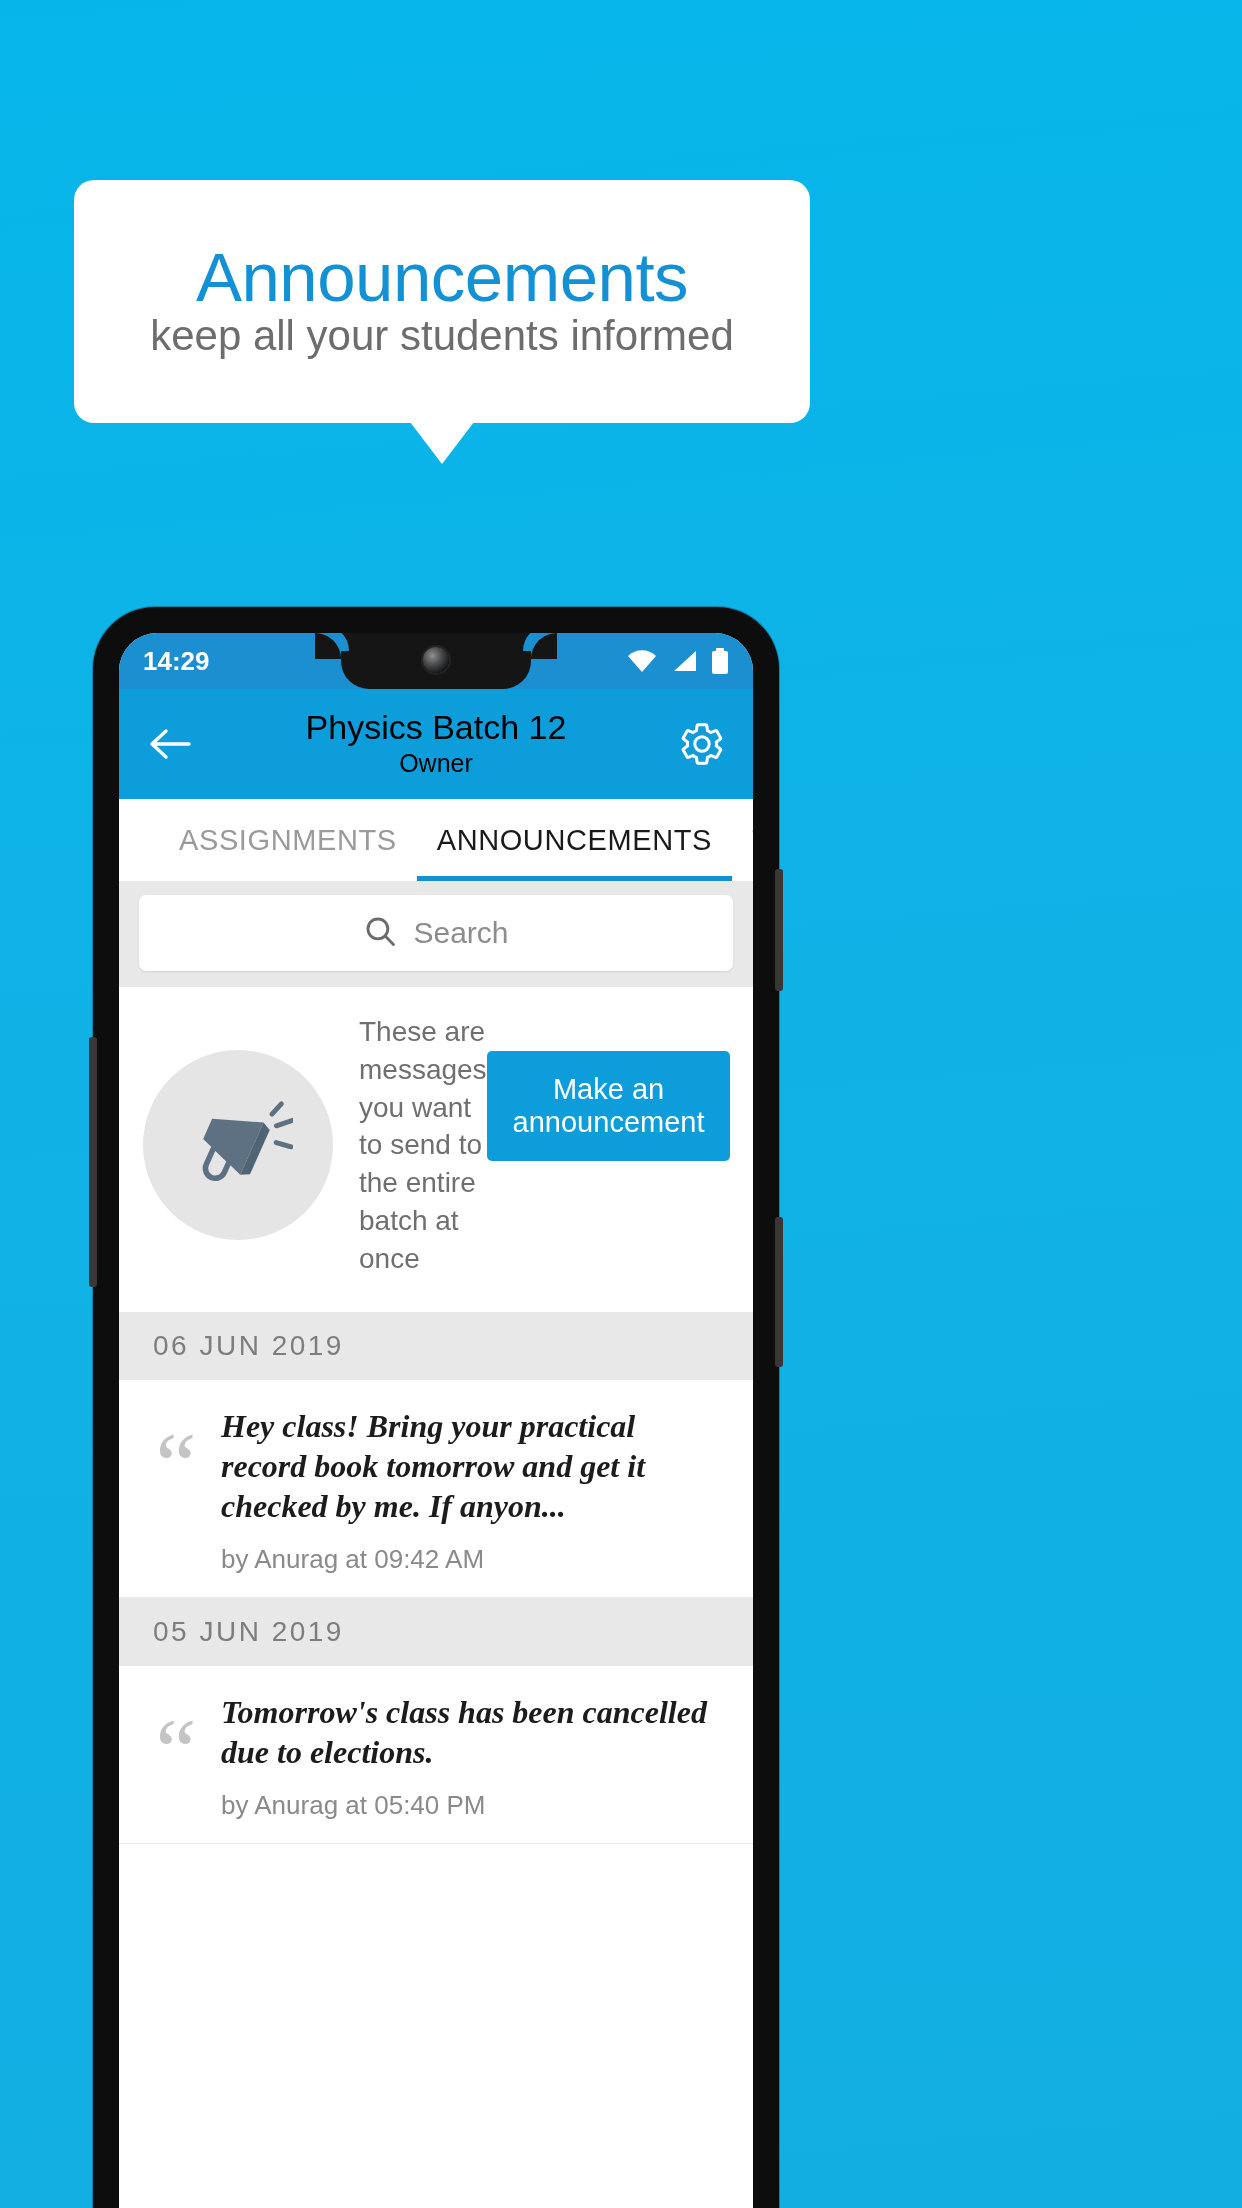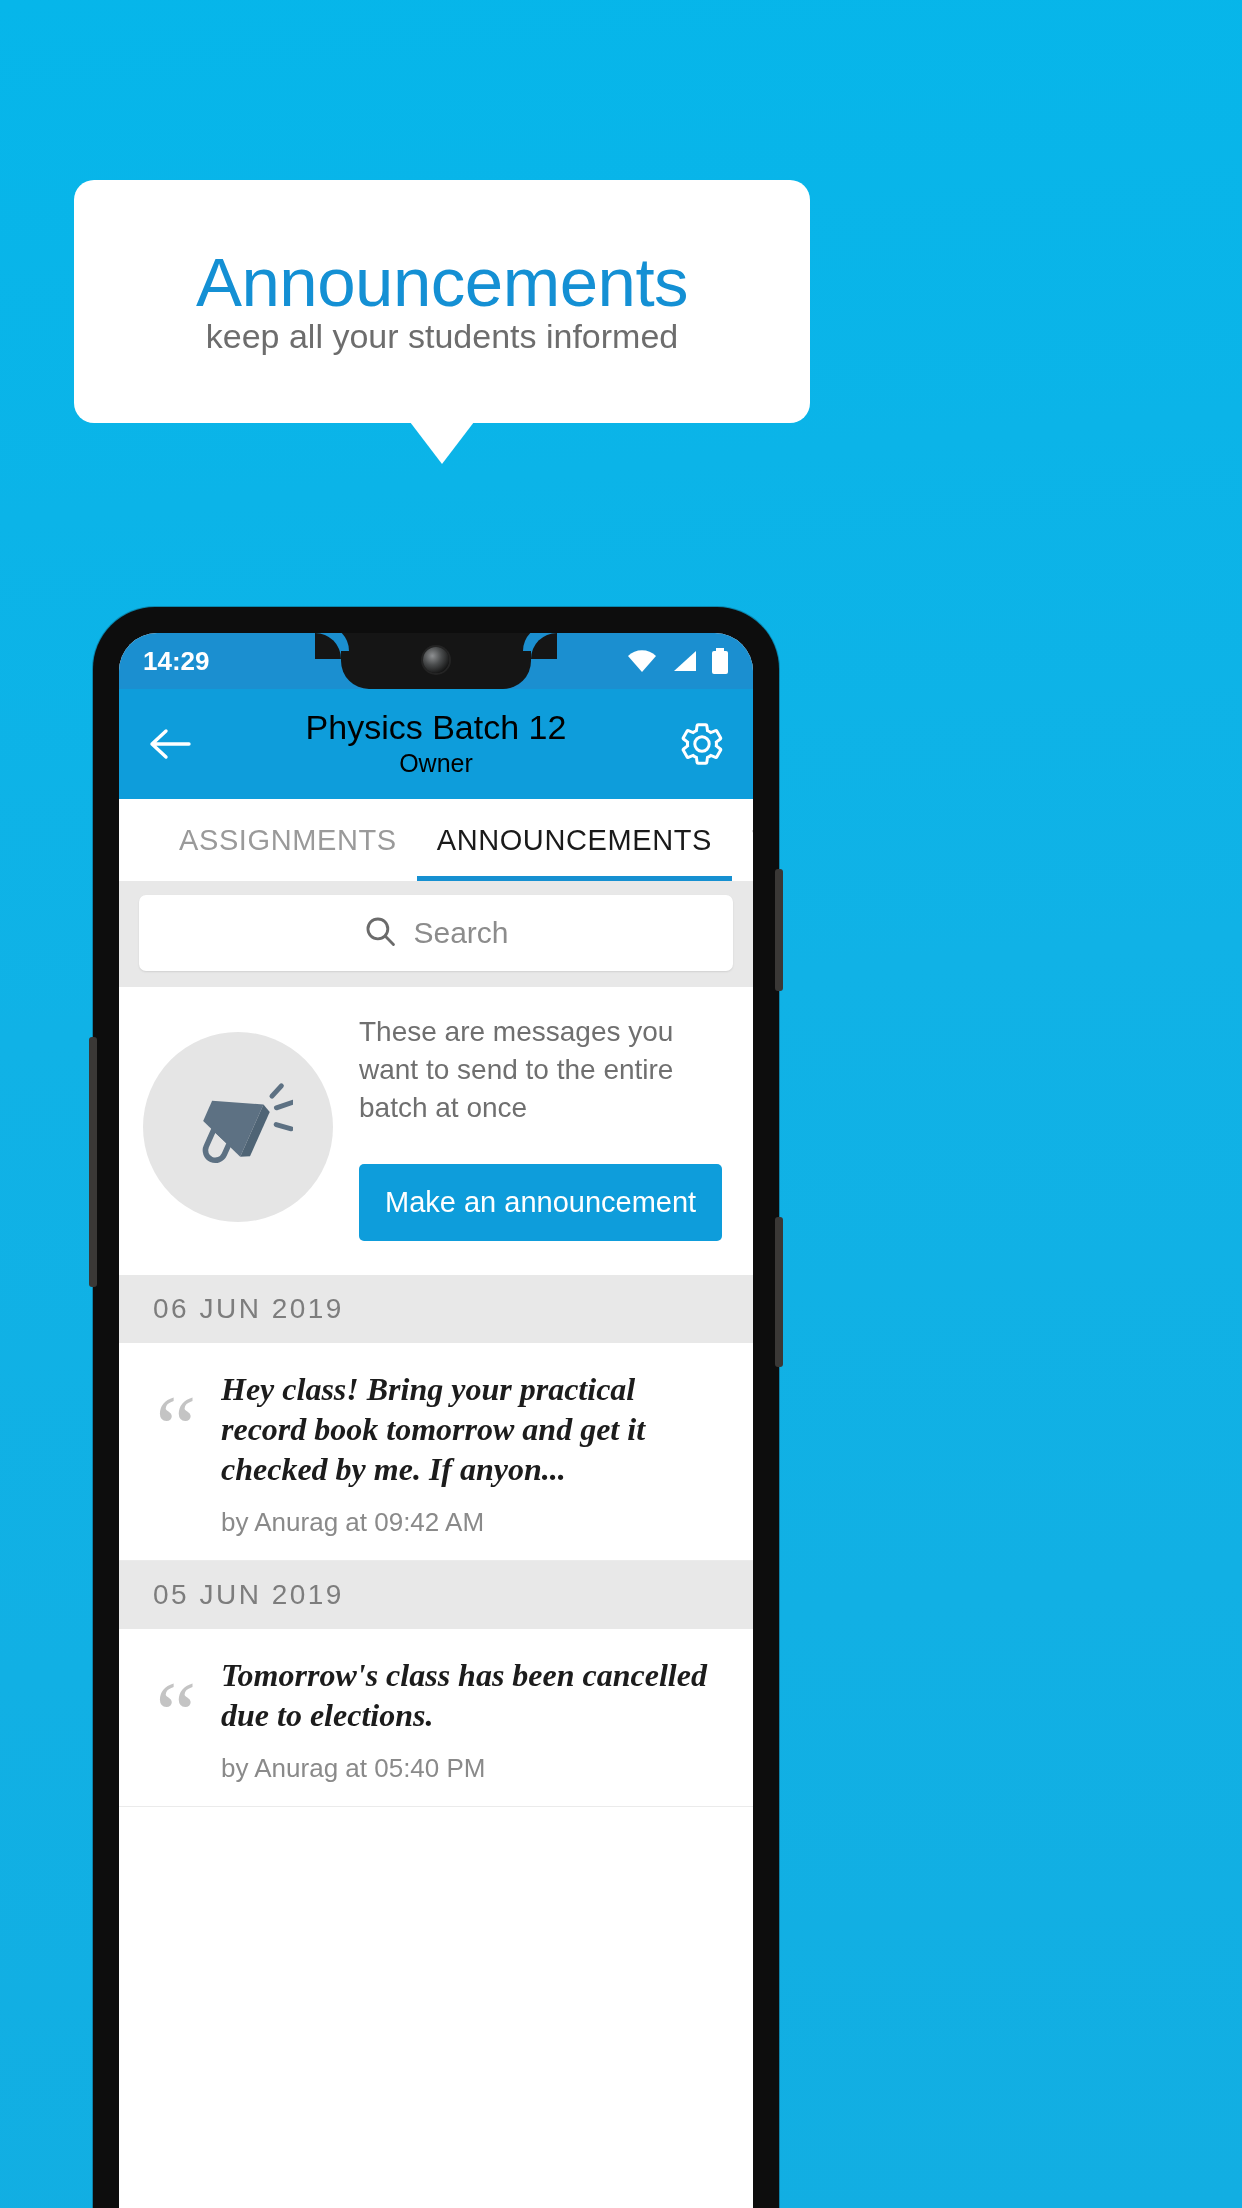--- a/index.html
+++ b/index.html
@@ -38,21 +38,21 @@
     justify-content: center;
   }
   #promo-card .title {
     font-size: 69px;
     font-weight: 400;
     color: #1490d4;
     letter-spacing: -0.5px;
     line-height: 1.0;
   }
   #promo-card .subtitle {
-    font-size: 34px;
+    font-size: 42px;
     font-weight: 400;
     color: #6d6d6d;
     letter-spacing: 0px;
   }
   #promo-tail {
     position: absolute;
     left: 410px;
     top: 422px;
     width: 0;
     height: 0;
@@ -248,21 +248,21 @@
   #megaphone-circle {
     flex: 0 0 auto;
     width: 190px;
     height: 190px;
     border-radius: 50%;
     background: #e5e5e5;
     display: flex;
     align-items: center;
     justify-content: center;
   }
-  #promo-right { flex: 1; display: flex; flex-direction: column; }
+  #promo-right { flex: 1; display: flex; flex-direction: row; }
   #promo-desc {
     font-size: 28px;
     line-height: 1.35;
     color: #6f6f6f;
   }
   #announce-btn {
     margin-top: 38px;
     align-self: flex-start;
     background: #0e9ddb;
     color: #ffffff;

